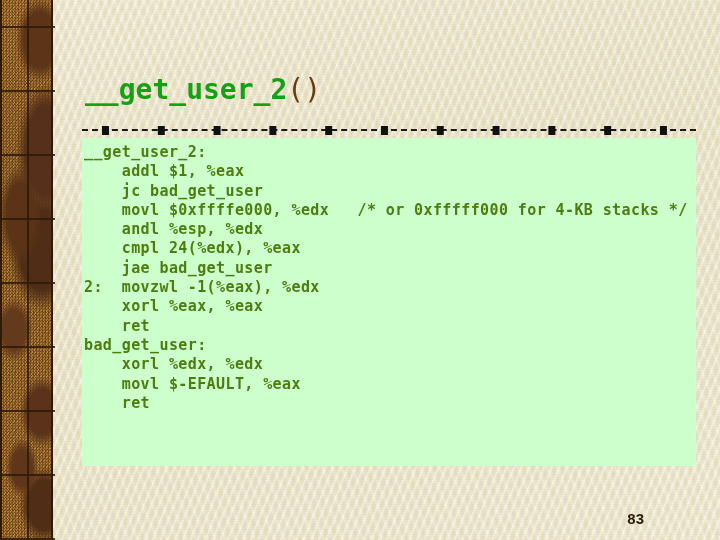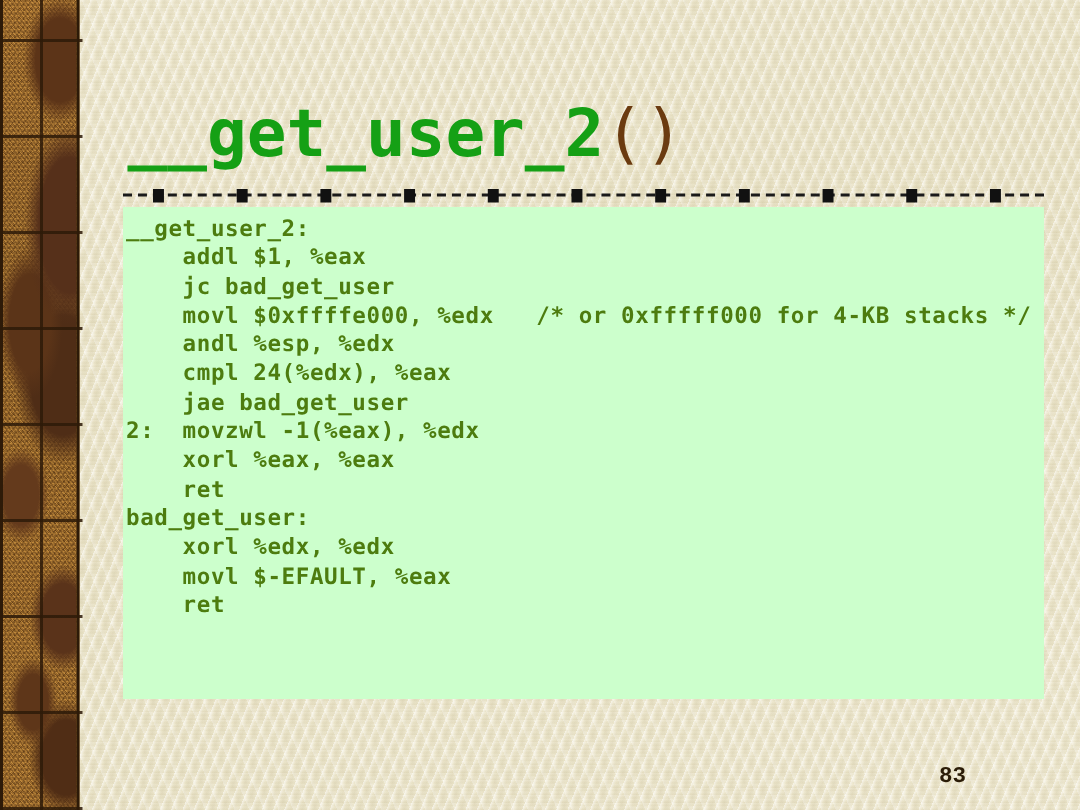--- a/index.html
+++ b/index.html
@@ -68,21 +68,21 @@
 
   
   .title {
     position: absolute;
     left: 85px;
     top: 60px;
     width: 600px;
     height: 60px;
     line-height: 60px;
     font-family: "DejaVu Sans Mono", "Liberation Mono", monospace;
-    font-size: 44px;
+    font-size: 28px;
     font-weight: bold;
     letter-spacing: 0px;
     color: #15a015;
     white-space: nowrap;
   }
   .title .paren {
     color: #6b3b10;
     font-weight: normal;
   }
 
@@ -136,21 +136,21 @@
     white-space: pre;
     letter-spacing: 0.4px;
   }
 
   
   .page-number {
     position: absolute;
     right: 76px;
     top: 518px;
     transform: translateY(-50%);
-    font-family: Liberation Mono, monospace;
+    font-family: Liberation Sans, sans-serif;
     font-size: 15px;
     font-weight: bold;
     color: #2b1c08;
   }
 </style>
 </head>
 <body>
 
 <div id="slide">
 

